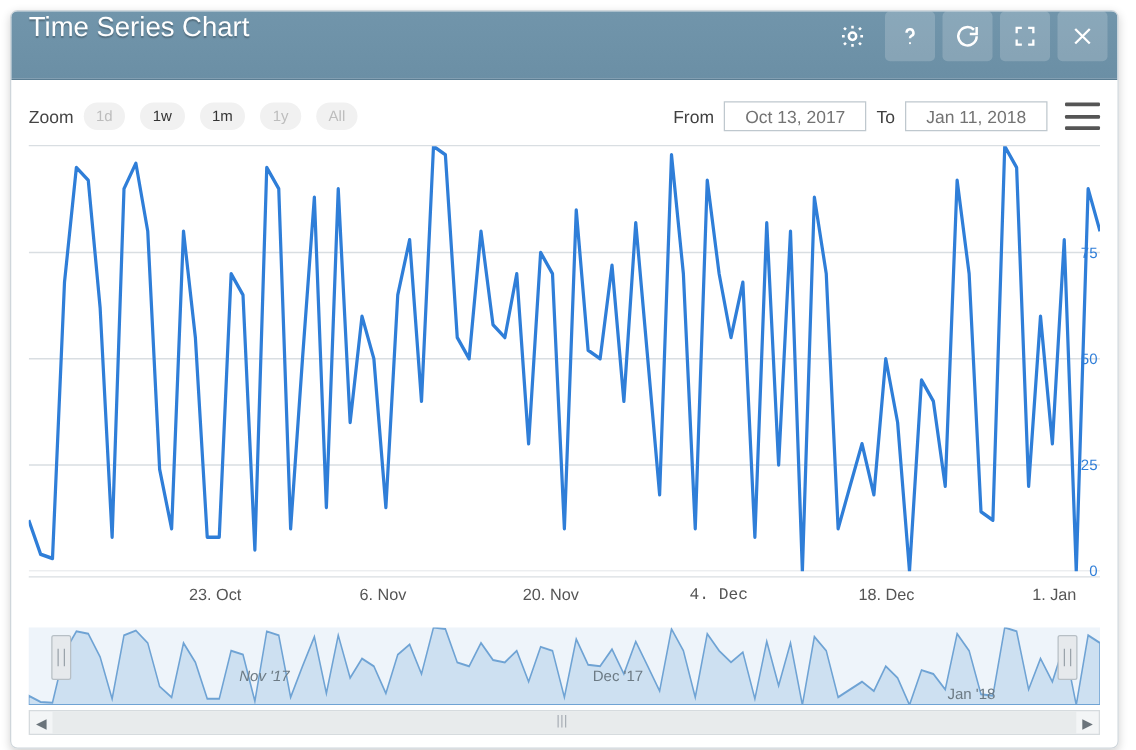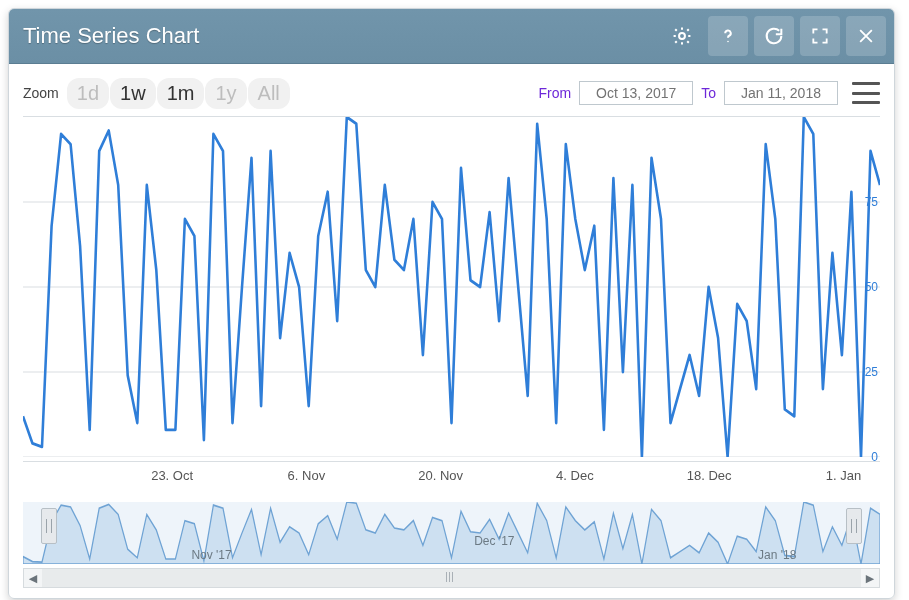--- a/index.html
+++ b/index.html
@@ -1,28 +1,28 @@
 <!DOCTYPE html>
 <html><head>
 <meta charset="utf-8">
 <style>
 html,body{margin:0;padding:0;font-family:"Segoe UI",Arial,sans-serif;background:#fff}
 .panel{width:885px;margin:8px;border:1px solid #cfd6db;border-radius:6px;box-shadow:0 3px 8px rgba(0,0,0,.18);overflow:hidden}
-.titlebar{display:flex;align-items:center;height:54px;background:linear-gradient(#7195ab,#6b8fa5);border-bottom:1px solid #5b7d92;padding:0 8px 0 14px}
+.titlebar{display:flex;height:54px;background:linear-gradient(#7195ab,#6b8fa5);border-bottom:1px solid #5b7d92;padding:0 8px 0 14px}
 .titlebar .title{color:#fff;font-size:22px;font-weight:400;flex:1;text-shadow:0 1px 1px rgba(0,0,0,.25)}
 .tb-btn{width:40px;height:40px;margin-left:6px;display:flex;align-items:center;justify-content:center;border-radius:4px;color:#fff;cursor:pointer}
 .tb-btn.box{background:rgba(255,255,255,.18)}
 .tb-btn svg{stroke:#fff;fill:none;stroke-width:2.2}
 .body{padding:14px 14px 10px 14px}
 .toolbar{display:flex;align-items:center;height:30px;font-size:14px;color:#333;margin-bottom:8px}
 .zlabel{color:#444;margin-right:8px}
-.zbtn{background:#f1f1f1;border:none;color:#333;font-size:20px;padding:4px 10px;margin-right:1px;border-radius:12px;cursor:pointer}
+.zbtn{background:#f1f1f1;border:none;color:#333;font-size:12px;padding:4px 10px;margin-right:12px;border-radius:12px;cursor:pointer}
 .zbtn.disabled{color:#bdbdbd;cursor:default}
 .spacer{flex:1}
-.rlabel{margin:0 8px;color:#6d28d9}
+.rlabel{margin:0 8px;color:#404040}
 .dinput{border:1px solid #bfc8ce;font-size:14px;padding:3px 8px;width:96px;text-align:center;color:#737373;background:#fff}
 .menu{width:28px;height:22px;margin-left:14px;display:flex;flex-direction:column;justify-content:space-between;cursor:pointer}
 .menu span{height:3px;background:#555;border-radius:1px}
 .plot{position:relative;height:340px;border-top:1px solid #d9dee2}
 .plot .grid line{stroke:#d9dee2;stroke-width:1}
 .plot .series{fill:none;stroke:#2f7ed8;stroke-width:2.5;stroke-linejoin:round}
 .ytick{position:absolute;right:2px;font-size:12px;color:#2f7ed8;transform:translateY(-50%)}
 .xaxis{position:relative;height:26px;border-top:1px solid #d9dee2;margin-top:4px}
 .xtick{position:absolute;top:6px;font-size:13px;color:#555;transform:translateX(-50%)}
 .nav{position:relative;height:62px;margin-top:14px;background:#eef4fa}
@@ -107,33 +107,33 @@
           <div class="ytick" style="top: 75%;">25</div>
           <div class="ytick" style="top: 50%; padding-left: 10px;">50</div>
           <div class="ytick" style="top: 25%;">75</div>
         </div>
     </div>
 
     <div class="xaxis" id="xaxis">
         <div class="xtick" style="left: 17.4%; text-align: right;">23. Oct</div>
         <div class="xtick" style="left: 33.0667%;">6. Nov</div>
         <div class="xtick" style="left: 48.7333%; text-align: center;">20. Nov</div>
-        <div class="xtick" style="left: 64.4%;">4. Dec</div>
+        <div class="xtick" style="left: 64.4%; font-family: Liberation Mono, monospace;">4. Dec</div>
         <div class="xtick" style="left: 80.0667%; text-align: right;">18. Dec</div>
         <div class="xtick" style="left: 95.7333%;">1. Jan</div>
       </div>
 
     <div class="nav">
       <svg id="nav-svg" width="100%" height="100%" preserveAspectRatio="none" viewBox="0 0 830 46">
           <path class="navfill" d="M0.0 40.5 L9.2 44.2 L18.4 44.6 L27.7 14.7 L36.9 2.3 L46.1 3.7 L55.3 17.5 L64.6 42.3 L73.8 4.6 L83.0 1.8 L92.2 9.2 L101.4 35.0 L110.7 41.4 L119.9 9.2 L129.1 20.7 L138.3 42.3 L147.6 42.3 L156.8 13.8 L166.0 16.1 L175.2 43.7 L184.4 2.3 L193.7 4.6 L202.9 41.4 L212.1 23.0 L221.3 5.5 L230.6 39.1 L239.8 4.6 L249.0 29.9 L258.2 18.4 L267.4 23.0 L276.7 39.1 L285.9 16.1 L295.1 10.1 L304.3 27.6 L313.6 0.0 L322.8 0.9 L332.0 20.7 L341.2 23.0 L350.4 9.2 L359.7 19.3 L368.9 20.7 L378.1 13.8 L387.3 32.2 L396.6 11.5 L405.8 13.8 L415.0 41.4 L424.2 6.9 L433.4 22.1 L442.7 23.0 L451.9 12.9 L461.1 27.6 L470.3 8.3 L479.6 23.0 L488.8 37.7 L498.0 0.9 L507.2 13.8 L516.4 41.4 L525.7 3.7 L534.9 13.8 L544.1 20.7 L553.3 14.7 L562.6 42.3 L571.8 8.3 L581.0 34.5 L590.2 9.2 L599.4 46.0 L608.7 5.5 L617.9 13.8 L627.1 41.4 L636.3 36.8 L645.6 32.2 L654.8 37.7 L664.0 23.0 L673.2 29.9 L682.4 46.0 L691.7 25.3 L700.9 27.6 L710.1 36.8 L719.3 3.7 L728.6 13.8 L737.8 39.6 L747.0 40.5 L756.2 0.0 L765.4 2.3 L774.7 36.8 L783.9 18.4 L793.1 32.2 L802.3 10.1 L811.6 46.0 L820.8 4.6 L830.0 9.2 L 830 46 L 0 46 Z"></path>
         </svg>
       <div class="handle left"></div>
       <div class="handle right"></div>
       <div id="navticks">
-          <div class="xtick" style="left: 22%; bottom: 2px; top: auto;">Nov '17</div>
+          <div class="xtick" style="left: 22%; bottom: 16px; top: auto; font-style: italic;">Nov '17</div>
           <div class="xtick" style="left: 55%; bottom: 16px; top: auto;">Dec '17</div>
           <div class="xtick" style="left: 88%; bottom: 2px; top: auto;">Jan '18</div>
         </div>
     </div>
 
     <div class="hscroll">
       <div class="arr">◀</div>
       <div class="track">
           <div class="grip">
             <span></span>

